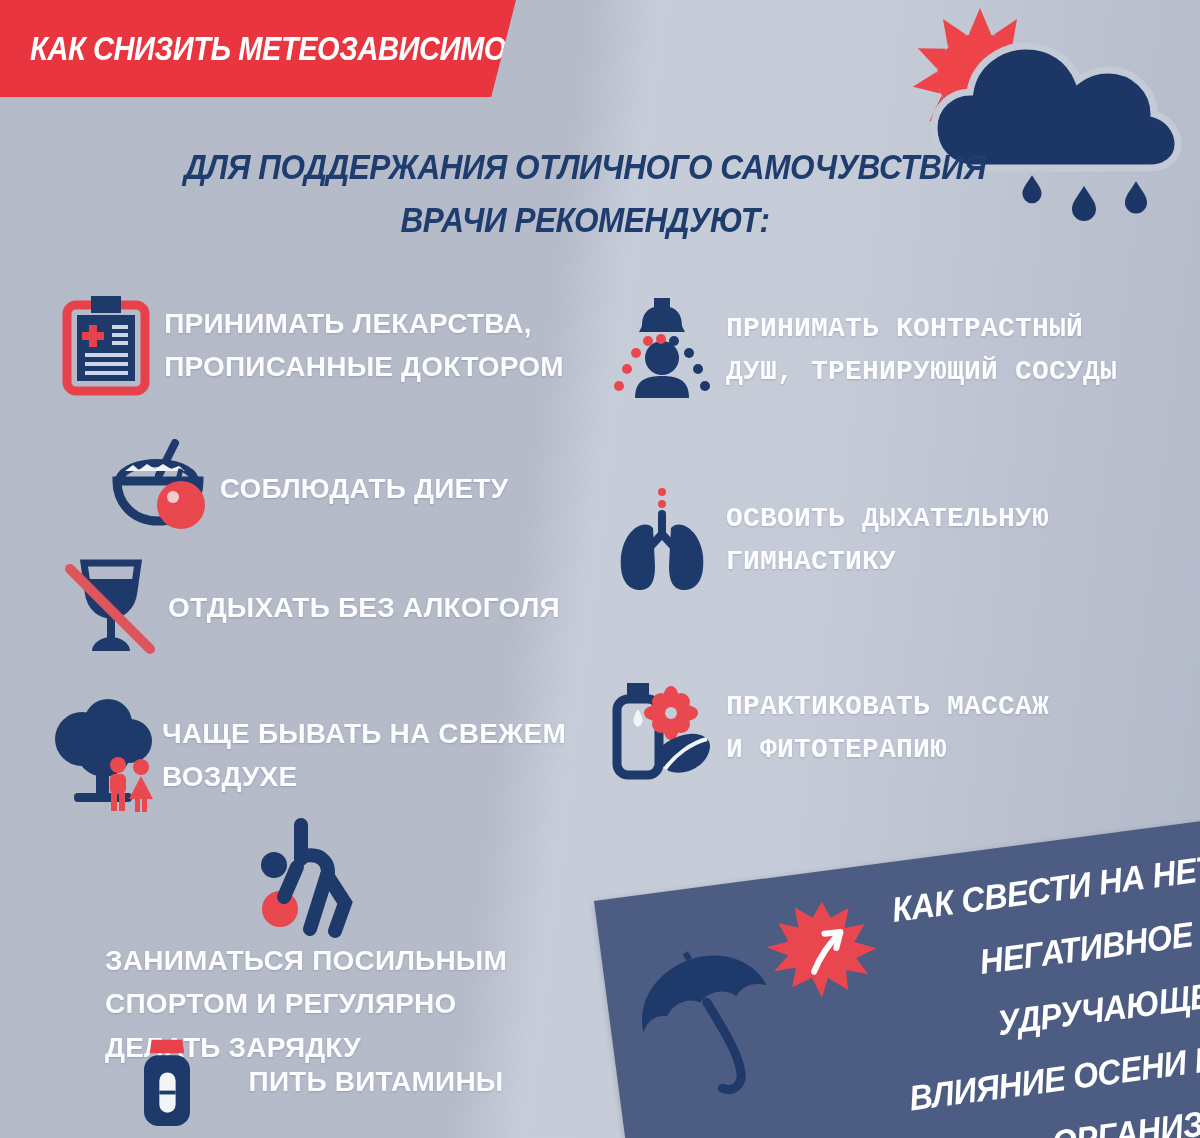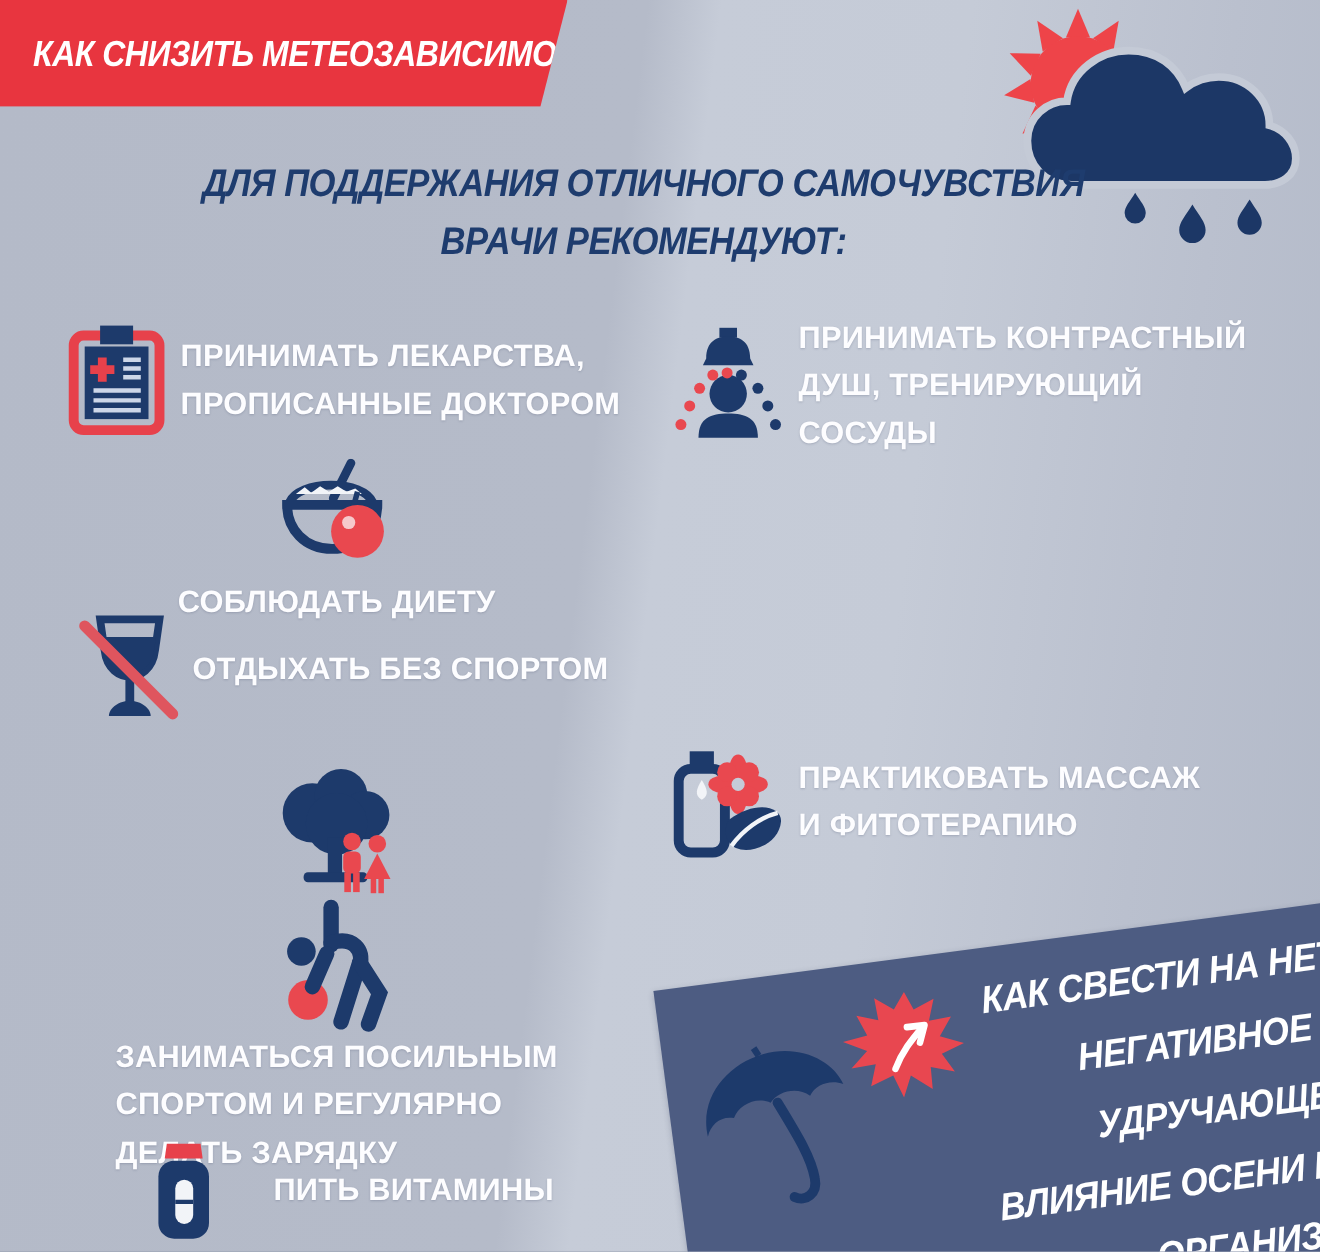--- a/index.html
+++ b/index.html
@@ -27,21 +27,21 @@
   
   .weather{position:absolute;left:912px;top:0;width:290px;height:240px;}
   
   .row{position:absolute;display:flex;align-items:center;}
   .row .ic{flex:0 0 116px;display:flex;justify-content:center;align-items:center;}
   .row .label{
     color:#fdfdff;font-size:28px;font-weight:800;line-height:1.55;letter-spacing:.2px;
     white-space:pre-line;text-shadow:0 1px 2px rgba(45,55,85,.22);
   }
   .rowL{left:30px;width:552px;justify-content:center;}
-  .rowR{left:598px;width:572px;}
+  .rowR{left:598px;width:572px;font-family:Liberation Mono, monospace;}
   .rowR .ic{flex:0 0 128px;}
   
   .footer-banner{
     position:absolute;left:594px;top:901px;width:750px;height:340px;background:#4d5c82;
     transform:rotate(-7.5deg);transform-origin:top left;
     box-shadow:0 2px 6px rgba(30,40,70,.25);
   }
   .footer-icon{position:absolute;left:14px;top:26px;width:280px;height:200px;}
   .footer-text{
     position:absolute;left:140px;top:16px;width:480px;text-align:right;
@@ -106,21 +106,21 @@
           <line x1="25" y1="61" x2="68" y2="61"></line>
             <line x1="25" y1="70" x2="68" y2="70"></line>
             <line x1="25" y1="79" x2="68" y2="79"></line>
         </g>
       </svg>
     </div>
     <div class="label">ПРИНИМАТЬ ЛЕКАРСТВА,
 ПРОПИСАННЫЕ ДОКТОРОМ</div>
   </div>
 
-  <div class="row rowL" style="top:435px;height:108px;flex-direction:column;">
+  <div class="row rowL" style="top:435px;height:108px;">
     <div class="ic">
       <svg width="106" height="100" viewBox="0 0 106 100">
         <line x1="66" y1="4" x2="50" y2="36" stroke="#1d3a6b" stroke-width="8" stroke-linecap="round"></line>
         <path d="M10,40 C14,30 30,24 48,24 C66,24 82,30 86,40" fill="none" stroke="#1d3a6b" stroke-width="8"></path>
         <path d="M16,32 L24,26 L30,31 L38,25 L46,30 L54,25 L62,30 L70,27 L76,32 Z" fill="#f2f4f8"></path>
         <path d="M8,42 L90,42 C90,64 74,82 49,82 C24,82 8,64 8,42 Z" fill="none" stroke="#1d3a6b" stroke-width="9"></path>
         <line x1="72" y1="30" x2="66" y2="52" stroke="#1d3a6b" stroke-width="5"></line>
         <circle cx="72" cy="66" r="24" fill="#e9484f"></circle>
         <circle cx="64" cy="58" r="6" fill="#f6c9cb"></circle>
       </svg>
@@ -131,21 +131,21 @@
   <div class="row rowL" style="top:558px;height:100px;">
     <div class="ic">
       <svg width="96" height="102" viewBox="0 0 96 102">
         <path d="M22,6 L76,6 L72,34 C70,52 58,58 49,58 C40,58 28,52 26,34 Z" fill="none" stroke="#1d3a6b" stroke-width="7"></path>
         <path d="M25,22 L73,22 L71,34 C69,50 58,55 49,55 C40,55 29,50 27,34 Z" fill="#1d3a6b"></path>
         <rect x="45" y="57" width="8" height="24" fill="#1d3a6b"></rect>
         <path d="M30,94 C30,86 40,80 49,80 C58,80 68,86 68,94 Z" fill="#1d3a6b"></path>
         <line x1="8" y1="12" x2="88" y2="92" stroke="#df555e" stroke-width="10" stroke-linecap="round"></line>
       </svg>
     </div>
-    <div class="label">ОТДЫХАТЬ БЕЗ СПОРТОМ</div>
+    <div class="label">ОТДЫХАТЬ БЕЗ АЛКОГОЛЯ</div>
   </div>
 
   <div class="row rowL" style="top:690px;height:130px;">
     <div class="ic">
       <svg width="112" height="120" viewBox="0 0 112 120">
         <g fill="#1d3a6b">
           <circle cx="34" cy="44" r="27"></circle>
             <circle cx="60" cy="28" r="24"></circle>
             <circle cx="82" cy="46" r="22"></circle>
             <circle cx="56" cy="54" r="28"></circle>
@@ -157,20 +157,22 @@
           <rect x="62" y="79" width="16" height="20" rx="5"></rect>
           <rect x="63" y="98" width="6" height="18"></rect>
             <rect x="71" y="98" width="6" height="18"></rect>
           <circle cx="93" cy="72" r="8"></circle>
           <path d="M93,81 L81,104 L105,104 Z"></path>
           <rect x="87" y="104" width="5" height="13"></rect>
             <rect x="94" y="104" width="5" height="13"></rect>
         </g>
       </svg>
     </div>
+    <div class="label">ЧАЩЕ БЫВАТЬ НА СВЕЖЕМ
+ВОЗДУХЕ</div>
   </div>
 
   <div class="row rowL" style="top:868px;height:150px;flex-direction:column;">
     <div class="ic">
       <svg width="106" height="122" viewBox="0 0 106 122">
         <circle cx="27" cy="92" r="18" fill="#e9484f"></circle>
         <g stroke="#1d3a6b" stroke-width="14" stroke-linecap="round" fill="none">
           <path d="M48,8 L48,42"></path>
           <path d="M48,40 C68,34 78,46 74,62"></path>
           <path d="M44,50 L31,80"></path>
@@ -216,20 +218,39 @@
             <circle cx="83" cy="57" r="5"></circle>
             <circle cx="92" cy="73" r="5"></circle>
             <circle cx="99" cy="90" r="5"></circle>
         </g>
       </svg>
     </div>
     <div class="label">ПРИНИМАТЬ КОНТРАСТНЫЙ
 ДУШ, ТРЕНИРУЮЩИЙ СОСУДЫ</div>
   </div>
 
+  <div class="row rowR" style="top:485px;height:110px;">
+    <div class="ic">
+      <svg width="96" height="108" viewBox="0 0 96 108">
+        <g fill="#e9484f">
+            <circle cx="48" cy="6" r="4"></circle>
+            <circle cx="48" cy="18" r="4"></circle>
+          </g>
+        <g stroke="#1d3a6b" stroke-width="8" stroke-linecap="round" fill="none">
+          <path d="M48,28 L48,48"></path>
+            <path d="M48,48 L37,60"></path>
+            <path d="M48,48 L59,60"></path>
+        </g>
+        <path d="M39,42 C30,32 10,44 7,70 C5,94 14,104 26,104 C37,104 41,95 41,80 Z" fill="#1d3a6b"></path>
+        <path d="M57,42 C66,32 86,44 89,70 C91,94 82,104 70,104 C59,104 55,95 55,80 Z" fill="#1d3a6b"></path>
+      </svg>
+    </div>
+    <div class="label">ОСВОИТЬ ДЫХАТЕЛЬНУЮ
+ГИМНАСТИКУ</div>
+  </div>
 
   <div class="row rowR" style="top:677px;height:102px;">
     <div class="ic">
       <svg width="110" height="106" viewBox="0 0 110 106">
         <rect x="20" y="8" width="22" height="16" fill="#1d3a6b"></rect>
         <rect x="10" y="24" width="42" height="76" rx="11" fill="none" stroke="#1d3a6b" stroke-width="9"></rect>
         <path d="M31,34 C36,42 38,48 31,52 C24,48 26,42 31,34 Z" fill="#f2f4f8"></path>
         <g fill="#e9484f">
           <ellipse cx="64" cy="24" rx="8" ry="13"></ellipse>
           <ellipse cx="64" cy="52" rx="8" ry="13"></ellipse>

